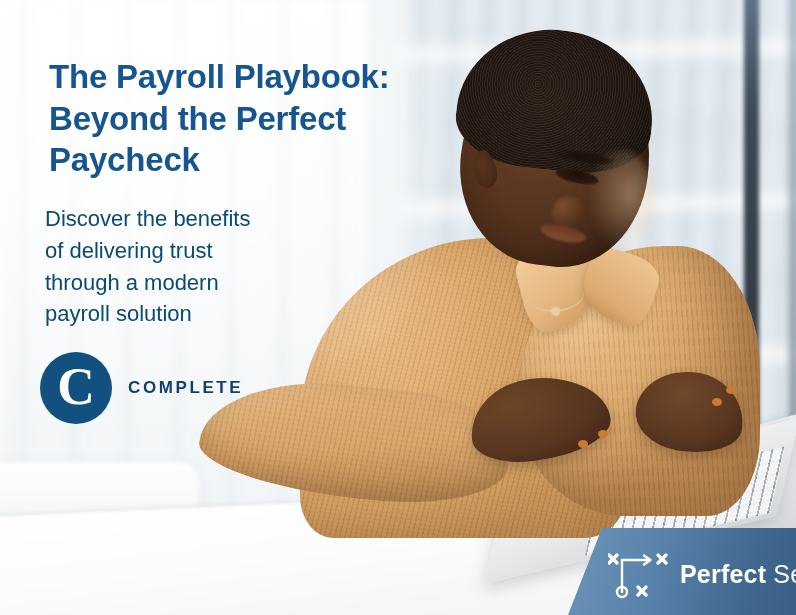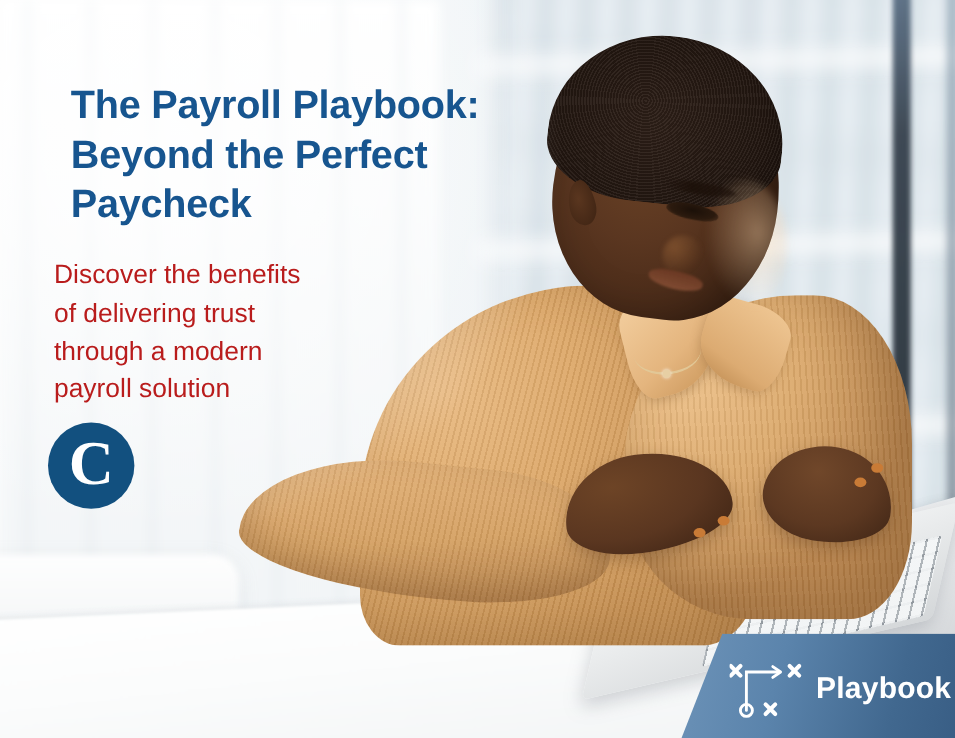--- a/index.html
+++ b/index.html
@@ -431,36 +431,36 @@
   }
 
   
   .copy {
     position: absolute;
     left: 45px;
     top: 52px;
     width: 390px;
   }
   .title {
-    margin: 14px;
+    margin: 4px;
     font-family: "Liberation Sans", sans-serif;
     font-weight: bold;
     font-size: 33px;
     line-height: 1.26;
     letter-spacing: -0.2px;
     color: #17558f;
     white-space: pre-line;
   }
   .subtitle {
     margin: 22px 0 0 0;
     font-family: "Liberation Sans", sans-serif;
     font-weight: normal;
     font-size: 22px;
     line-height: 1.45;
-    color: #b91c1c;
+    color: #0c4a6e;
     white-space: pre-line;
   }
 
   
   .logo {
     position: absolute;
     left: 40px;
     top: 352px;
     display: flex;
     align-items: center;
@@ -587,37 +587,38 @@
 of delivering trust
 through a modern
 payroll solution</p>
   </div>
 
   <div class="logo">
     <div class="logo-mark">
       <span>C</span>
     </div>
     <div class="logo-words">
+      <span>COMPLETE</span>
     </div>
   </div>
 
   <div class="badge">
     <svg class="play-icon" viewBox="0 0 62 56">
 
       <path d="M14 46 L14 14 L40 14" stroke="#ffffff" stroke-width="2.4" fill="none" stroke-linecap="round"></path>
       <path d="M36 9.5 L42.5 14 L36 18.5" stroke="#ffffff" stroke-width="2.4" fill="none" stroke-linecap="round" stroke-linejoin="round"></path>
       <circle cx="14" cy="46" r="5" stroke="#ffffff" stroke-width="2.4" fill="none"></circle>
 
       <g stroke="#ffffff" stroke-width="3.4" stroke-linecap="round">
         <line x1="1" y1="9" x2="9" y2="17"></line>
         <line x1="9" y1="9" x2="1" y2="17"></line>
         <line x1="50" y1="9" x2="58" y2="17"></line>
         <line x1="58" y1="9" x2="50" y2="17"></line>
         <line x1="30" y1="41" x2="38" y2="49"></line>
         <line x1="38" y1="41" x2="30" y2="49"></line>
       </g>
     </svg>
     <div class="badge-text">
-      <span class="b-strong">Playbook</span><span class="b-light"> Series</span>
+      <span class="b-strong">Perfect</span><span class="b-light"> Series</span>
     </div>
   </div>
 
 </div>
 
 </body></html>

